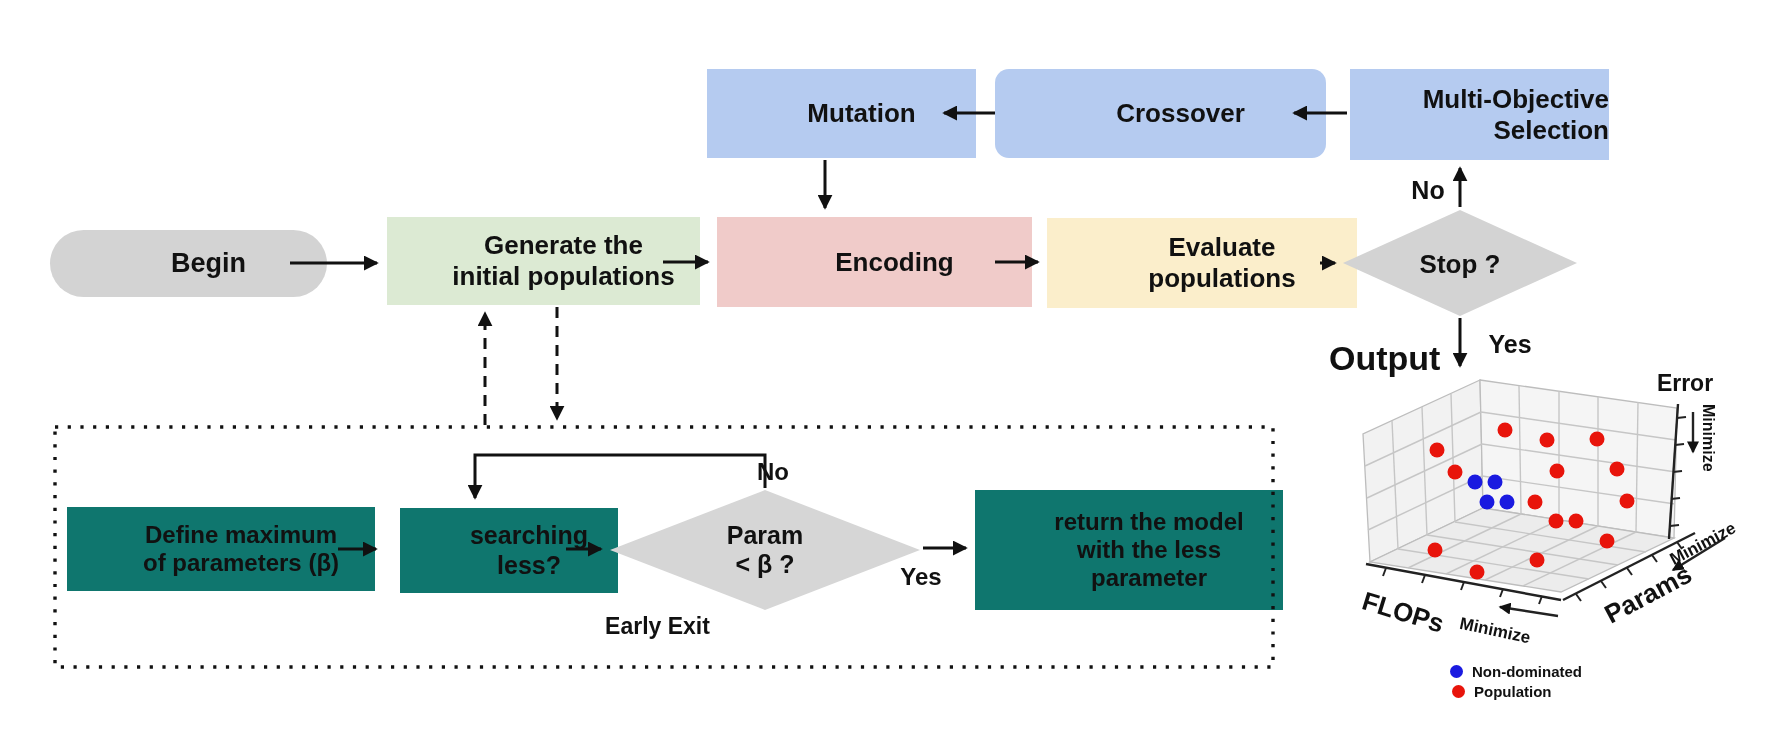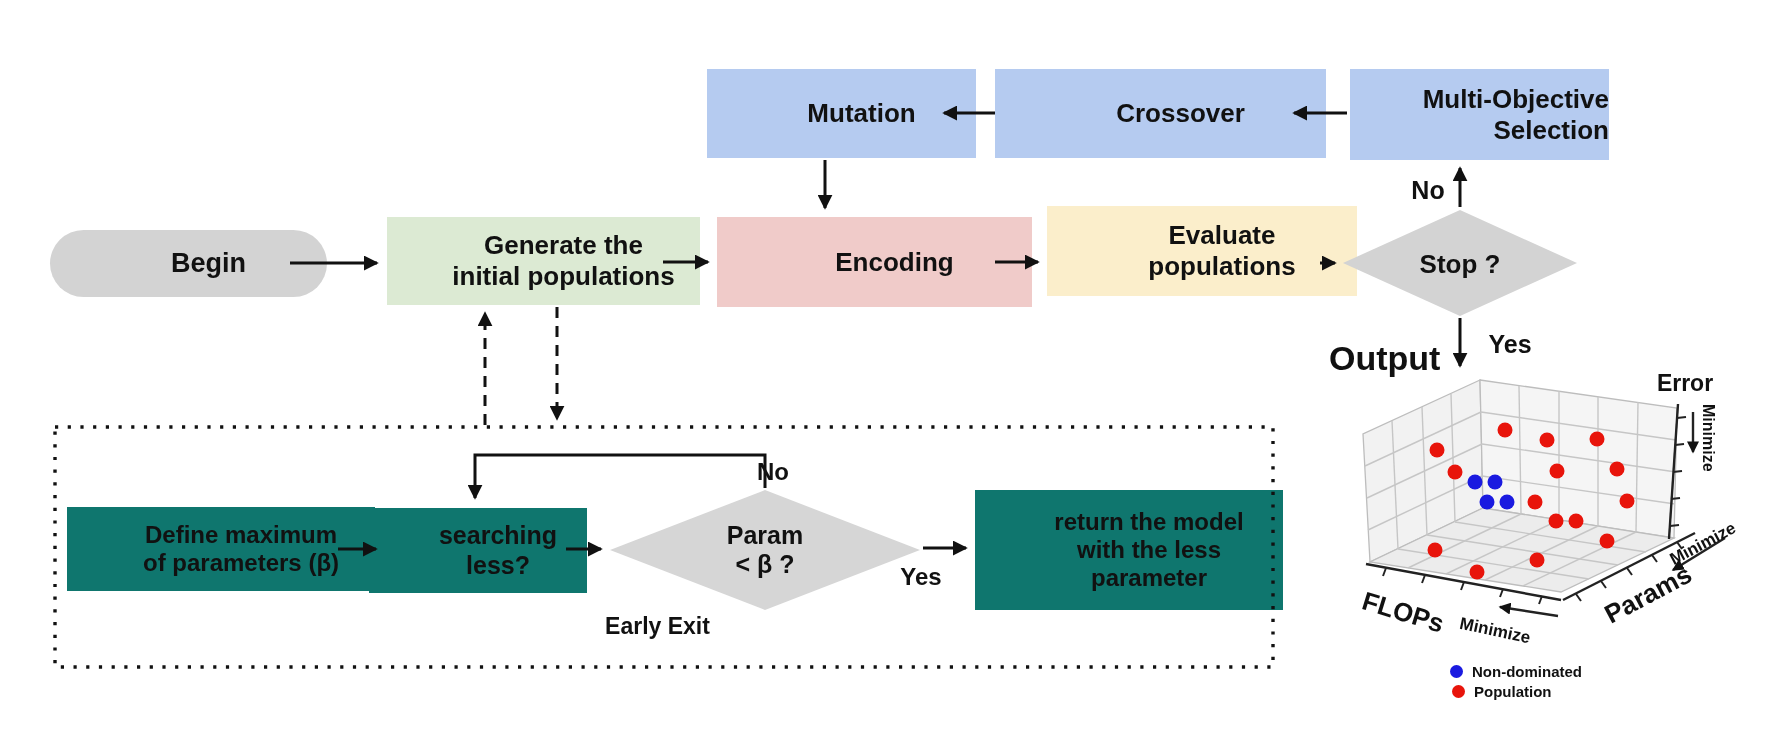--- a/index.html
+++ b/index.html
@@ -30,44 +30,44 @@
   </div>
 
   <div class="node pill" style="left:50px;top:230px;width:237px;height:67px;">
     <div>Begin</div>
   </div>
 
   <div class="node pink" style="left:717px;top:217px;width:275px;height:90px;">
     <div>Encoding</div>
   </div>
 
-  <div class="node yellow" style="left:1047px;top:206px;width:270px;height:90px;">
+  <div class="node yellow" style="left:1047px;top:218px;width:270px;height:90px;">
     <div>Evaluate</div>
     <div>populations</div>
   </div>
 
   <div class="node blue" style="left:707px;top:69px;width:229px;height:89px;">
     <div>Mutation</div>
   </div>
 
-  <div class="node blue" style="left:995px;top:69px;width:291px;height:89px;">
+  <div class="node blue" style="left:995px;top:69px;width:291px;height:89px;border-radius:14px;">
     <div>Crossover</div>
   </div>
 
   <div class="node blue" style="left:1350px;top:69px;width:219px;height:91px;align-items:flex-end;">
     <div>Multi-Objective</div>
     <div>Selection</div>
   </div>
 
   <div class="node gray" style="left:67px;top:507px;width:268px;height:84px;font-size:24px;">
     <div>Define maximum</div>
     <div>of parameters (β)</div>
   </div>
 
-  <div class="node gray" style="left:369px;top:508px;width:178px;height:85px;">
+  <div class="node gray" style="left:400px;top:508px;width:178px;height:85px;">
     <div>searching</div>
     <div>less?</div>
   </div>
 
   <div class="node gray" style="left:975px;top:490px;width:268px;height:120px;font-size:24px;">
     <div>return the model</div>
     <div>with the less</div>
     <div>parameter</div>
   </div>
 

